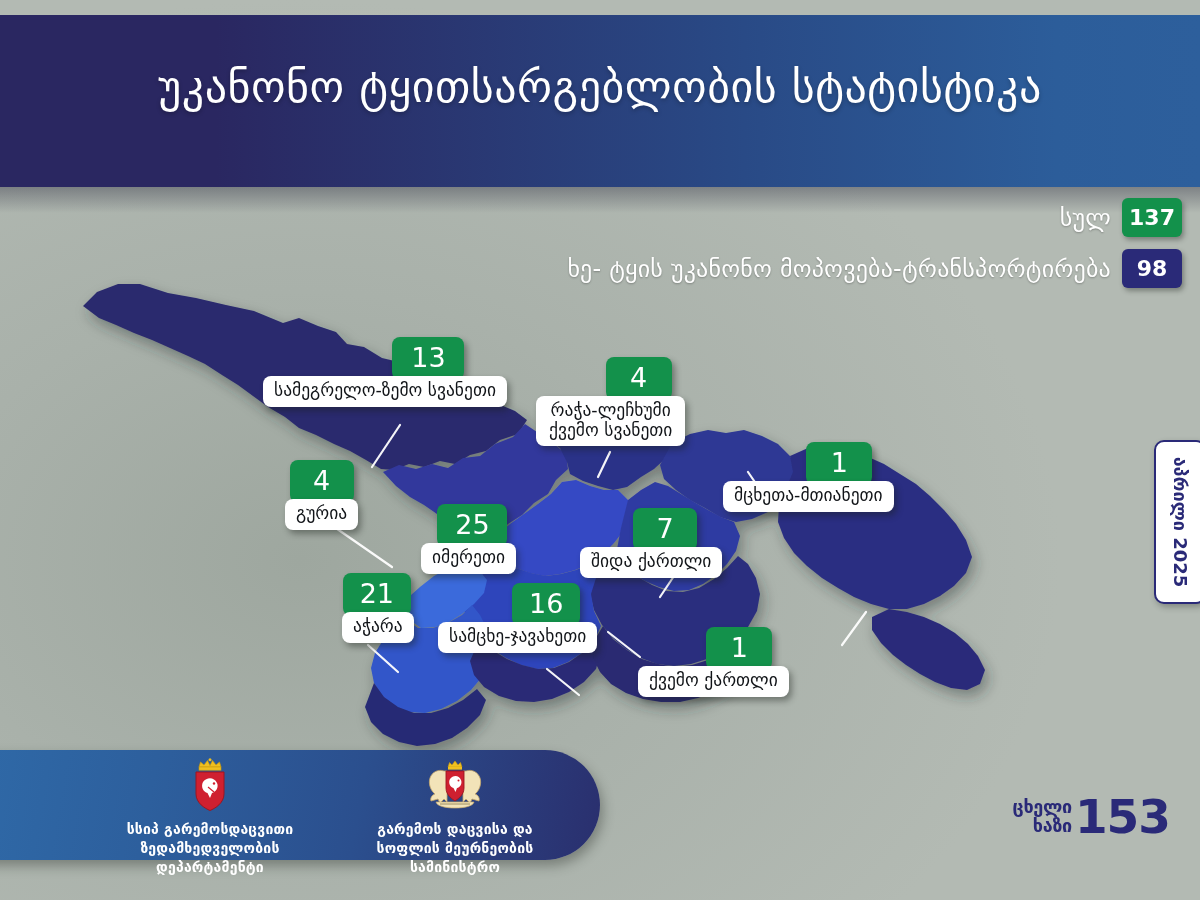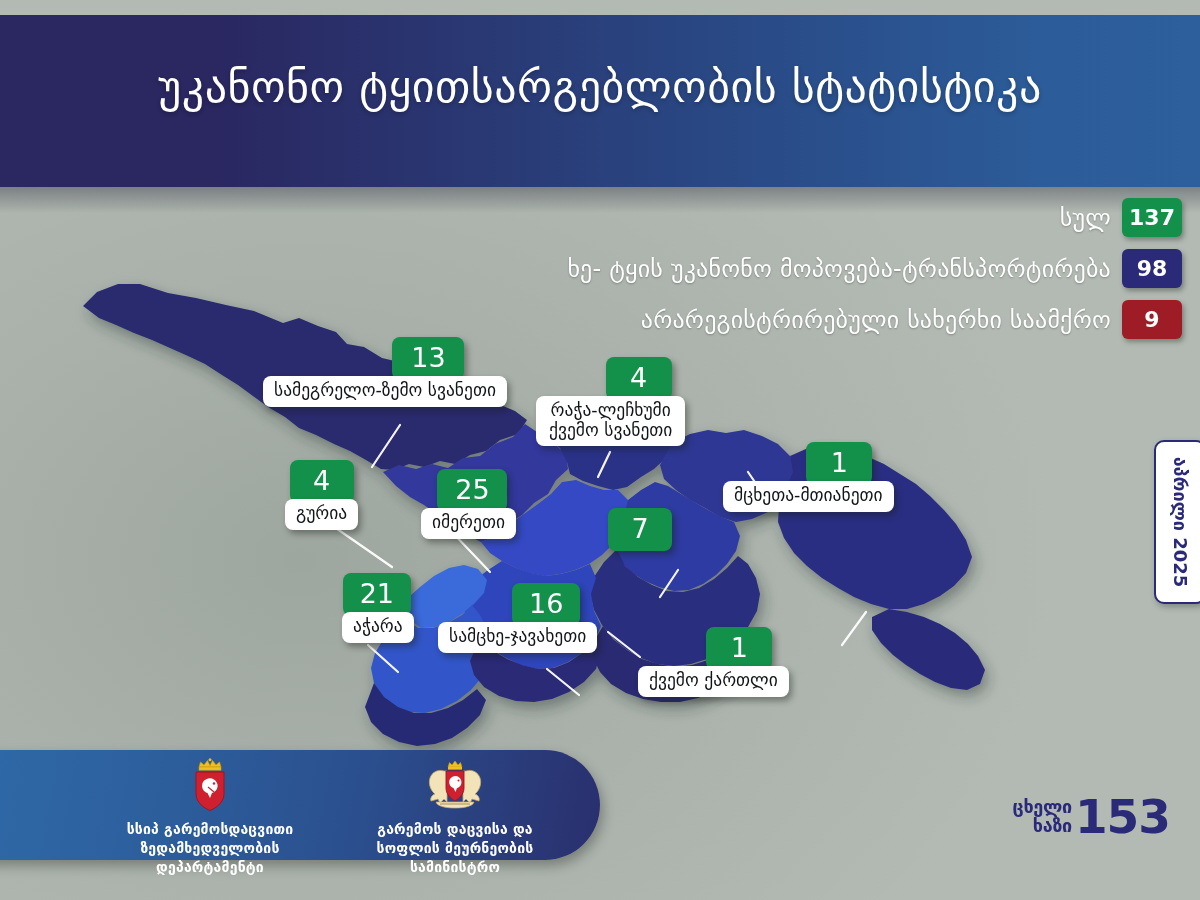--- a/index.html
+++ b/index.html
@@ -115,24 +115,20 @@
   </div>
 
   <div class="legend">
     <div class="legend-row">
       <div class="legend-label">სულ</div>
       <div class="legend-chip" id="chip0" style="background: rgb(19, 145, 75);">137</div>
     </div>
     <div class="legend-row">
       <div class="legend-label">ხე- ტყის უკანონო  მოპოვება-ტრანსპორტირება</div>
       <div class="legend-chip" id="chip1" style="background: rgb(42, 42, 120);">98</div>
-    </div>
-    <div class="legend-row">
-      <div class="legend-label">არარეგისტრირებული სახერხი საამქრო</div>
-      <div class="legend-chip" id="chip2" style="background: rgb(158, 28, 38);">9</div>
     </div>
   </div>
 
   <div class="map-wrap">
     <svg class="map-svg" width="1200" height="660" viewBox="0 0 1200 660">
       <defs>
         <filter id="mapshadow" x="-12%" y="-12%" width="130%" height="130%">
           <feDropShadow dx="4" dy="7" stdDeviation="7" flood-color="#2b3230" flood-opacity="0.40"></feDropShadow>
         </filter>
       </defs>
@@ -198,32 +194,33 @@
       <span>რაჭა-ლეჩხუმი</span><br>
       <span>ქვემო სვანეთი</span>
     </div>
   </div>
 
   <div class="callout" style="left:285px;top:460px;">
     <div style="text-align:center;"><span class="num-badge" id="b2" style="min-width:64px;">4</span></div>
     <div class="name-plate" style="margin-top:-4px;margin-left:0px;">გურია</div>
   </div>
 
-  <div class="callout" style="left:429px;top:469px;">
+  <div class="callout" style="left:429px;top:504px;">
     <div style="text-align:center;"><span class="num-badge" id="b3" style="min-width:70px;">25</span></div>
     <div class="name-plate" style="margin-top:-4px;margin-left:-8px;">იმერეთი</div>
   </div>
 
   <div class="callout" style="left:785px;top:442px;">
     <div style="text-align:center;"><span class="num-badge" id="b4" style="min-width:66px;">1</span></div>
     <div class="name-plate" style="margin-top:-4px;margin-left:-62px;">მცხეთა-მთიანეთი</div>
   </div>
 
   <div class="callout" style="left:608px;top:508px;">
     <div style="text-align:center;"><span class="num-badge" id="b5" style="min-width:64px;">7</span></div>
+    <div class="name-plate" style="margin-top:-4px;margin-left:-28px;">შიდა ქართლი</div>
   </div>
 
 
   <div class="callout" style="left:340px;top:573px;">
     <div style="text-align:center;"><span class="num-badge" id="b7" style="min-width:68px;">21</span></div>
     <div class="name-plate" style="margin-top:-4px;margin-left:2px;">აჭარა</div>
   </div>
 
   <div class="callout" style="left:495px;top:583px;">
     <div style="text-align:center;"><span class="num-badge" id="b8" style="min-width:68px;">16</span></div>

